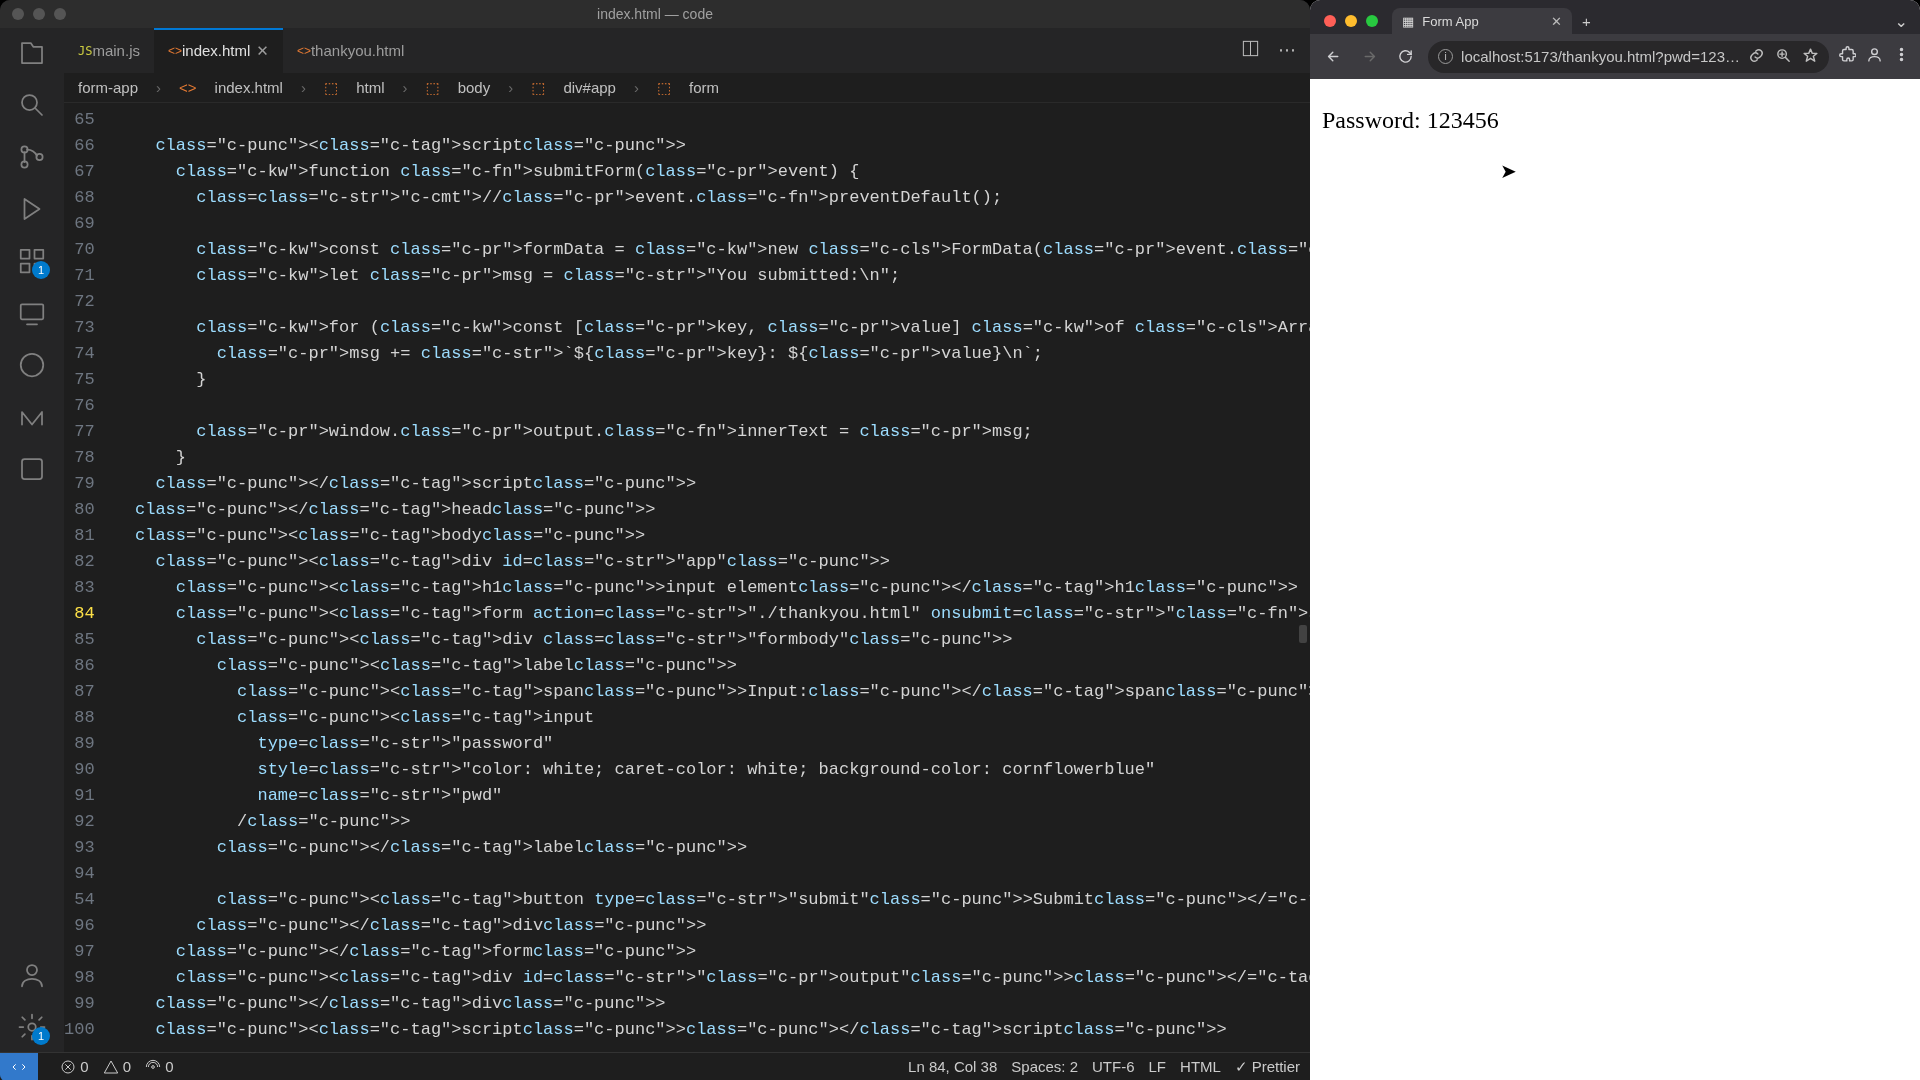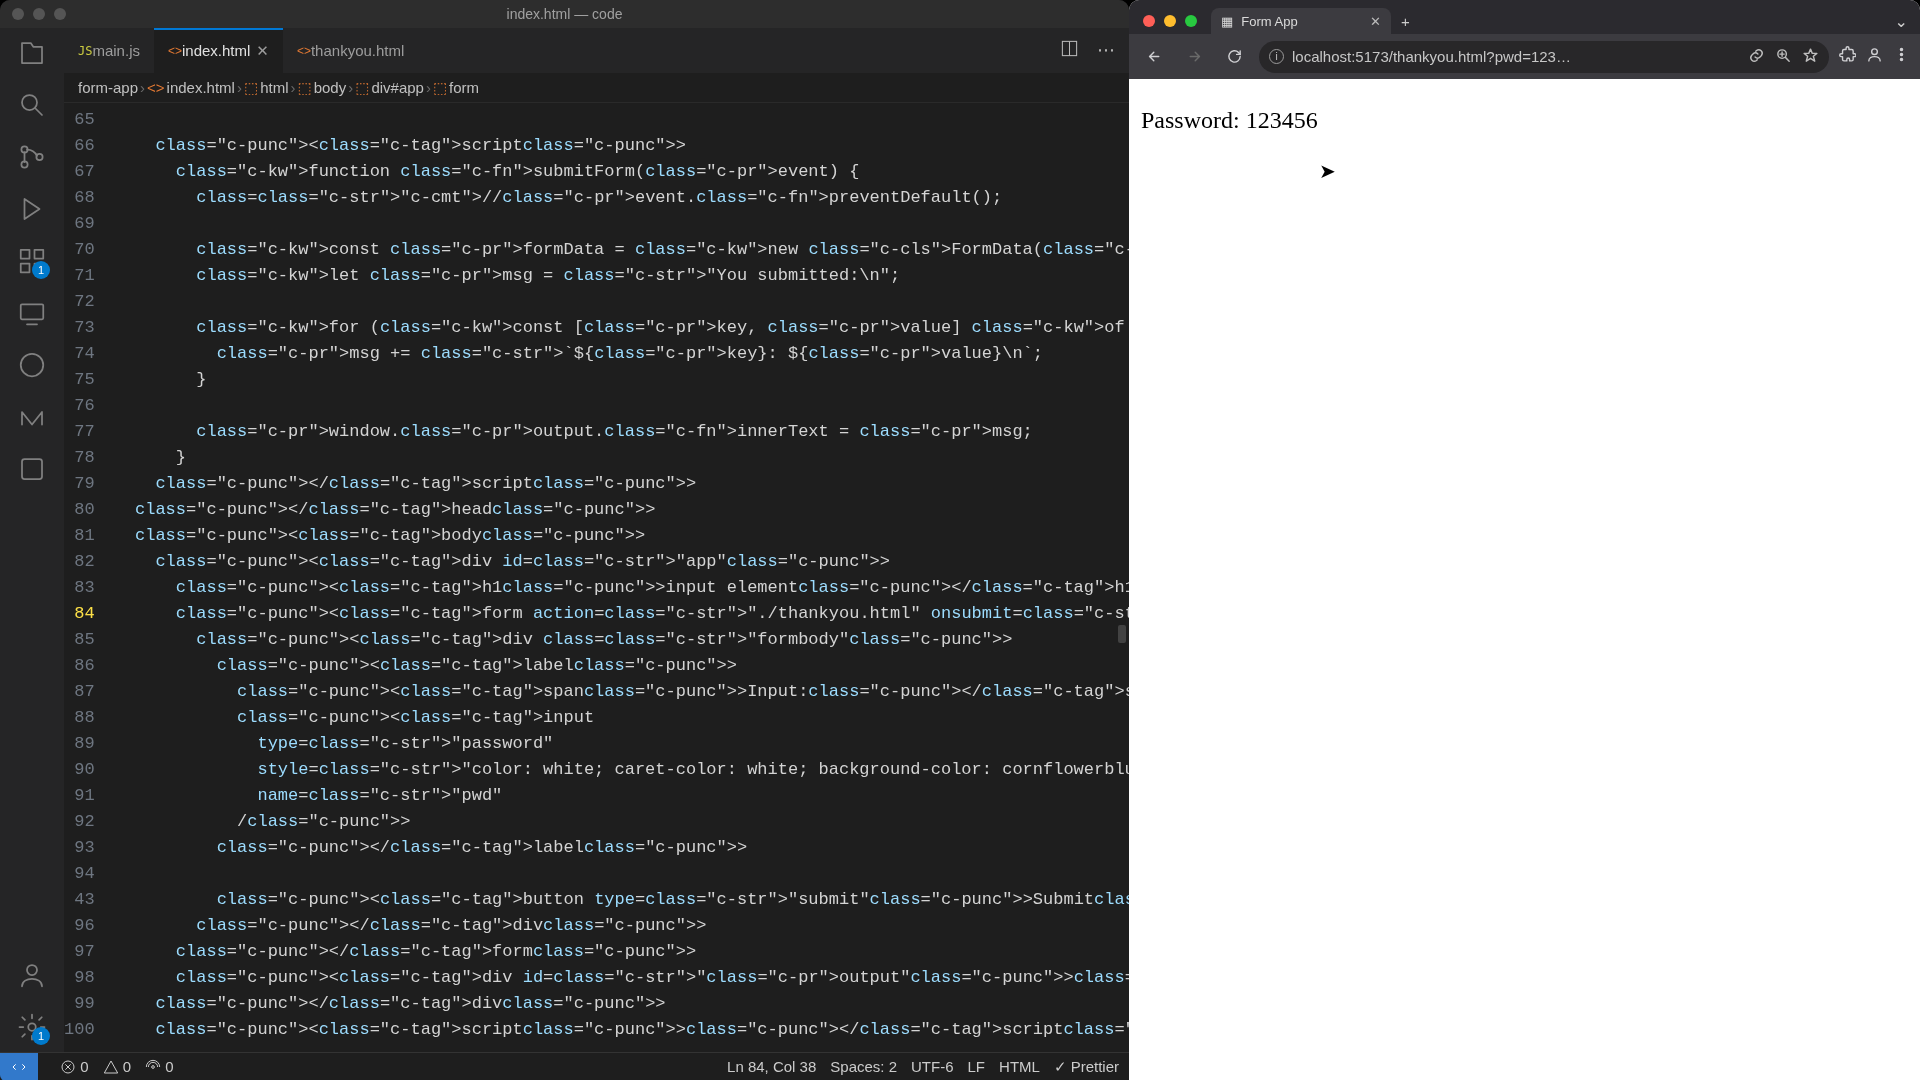--- a/index.html
+++ b/index.html
@@ -1,20 +1,20 @@
 <!DOCTYPE html>
 <html><head>
 <meta charset="utf-8">
 <style>
   * { margin: 0; padding: 0; box-sizing: border-box; }
   html, body { width: 1920px; height: 1080px; overflow: hidden; font-family: -apple-system, BlinkMacSystemFont, "Segoe UI", sans-serif; background:#000; }
   .wrap { display:flex; width:100%; height:100%; }
 
   
-  .vscode { width: 1129px; height:100%; background:#1e1e1e; display:flex; flex-direction:column; border-radius:10px 10px 0 0; overflow:hidden; }
+  .vscode { width: 1310px; height:100%; background:#1e1e1e; display:flex; flex-direction:column; border-radius:10px 10px 0 0; overflow:hidden; }
   .vsc-titlebar { background:#2d2d2d; height:28px; display:flex; align-items:center; position:relative; }
   .traffic { display:flex; gap:9px; margin-left:12px; }
   .tdot { width:12px; height:12px; border-radius:50%; background:#555; }
   .vsc-title { position:absolute; left:0; right:0; text-align:center; color:#a0a0a0; font-size:14px; pointer-events:none;}
   .vsc-body { flex:1; display:flex; overflow:hidden;}
   .activity { width:64px; background:#252526; display:flex; flex-direction:column; align-items:center; padding-top:10px; gap:22px; position:relative; }
   .activity .spacer { flex:1; }
   .aicon { width:30px; height:30px; color:#808080; display:flex; align-items:center; justify-content:center; position:relative;}
   .aicon svg { width:30px; height:30px; fill:none; stroke:#808080; stroke-width:1.4; stroke-linecap:round; stroke-linejoin:round;}
   .badge { position:absolute; bottom:-3px; right:-3px; background:#007acc; color:#fff; border-radius:50%; font-size:11px; width:18px; height:18px; display:flex; align-items:center; justify-content:center;}
@@ -22,21 +22,21 @@
   .tabs { height:45px; background:#252526; display:flex; align-items:center; }
   .tab { height:100%; padding:0 14px; display:flex; align-items:center; font-size:15px; color:#9d9d9d; position:relative;}
   .tab.active { background:#1e1e1e; color:#e0e0e0; }
   .tab.active::before { content:""; position:absolute; top:0; left:0; right:0; height:2px; background:#0078d4;}
   .tab-icon { font-size:12px; }
   .tab-icon.js { color:#cbcb41; font-family:monospace; }
   .tab-icon.html { color:#e37933; }
   .tab-close { color:#9d9d9d; font-size:15px; margin-left:6px;}
   .tabs-right { margin-left:auto; display:flex; gap:18px; padding-right:14px; color:#bbb;}
   .tabs-right svg { width:19px; height:19px; stroke:#bbb; fill:none; stroke-width:1.3;}
-  .crumbs { height:30px; background:#1e1e1e; display:flex; align-items:center; padding-left:14px; font-size:15px; color:#c0c0c0; gap:2px; border-bottom:1px solid #2a2a2a;}
+  .crumbs { height:30px; background:#1e1e1e; display:flex; align-items:center; padding-left:14px; font-size:15px; color:#c0c0c0; gap:18px; border-bottom:1px solid #2a2a2a;}
   .crumb-sep { color:#6a6a6a; }
   .crumb-icon.html { color:#e37933;}
   .editor { flex:1; background:#1e1e1e; font-family: Menlo, Monaco, "Courier New", monospace; font-size:17px; line-height:26px; overflow:hidden; display:flex; position:relative;}
   .gutter { width:80px; text-align:right; color:#6e7681; padding-right:20px; padding-top:4px; user-select:none;}
   .gutter .sel { color:#fde047;}
   .code { padding-top:4px; color:#d4d4d4; white-space:pre; } .c-attr{ color:#9cdcfe;}
   .minimap-handle { position:absolute; right:3px; top:55%; width:8px; height:18px; background:#424242; border-radius:2px;}
   .status { height:28px; background:#1e1e1e; display:flex; align-items:center; color:#cbcbcb; font-size:15px; padding:0 10px; gap:26px; border-top:1px solid #333;}
   .status-left { display:flex; gap:14px; align-items:center;}
   .status-right { margin-left:auto; display:flex; gap:14px; align-items:center;}
@@ -218,21 +218,21 @@
               <div>85</div>
               <div>86</div>
               <div>87</div>
               <div>88</div>
               <div>89</div>
               <div>90</div>
               <div>91</div>
               <div>92</div>
               <div>93</div>
               <div>94</div>
-              <div>43</div>
+              <div>54</div>
               <div>96</div>
               <div>97</div>
               <div>98</div>
               <div>99</div>
               <div>100</div>
             </div>
           <div class="code" id="code"><div>&nbsp;</div><div>    <span <span="" class="c-attr">class</span>="c-punc"&gt;&lt;<span <span="" class="c-attr">class</span>="c-tag"&gt;script<span <span="" class="c-attr">class</span>="c-punc"&gt;&gt;&nbsp;</div><div>      <span <span="" class="c-attr">class</span>="c-kw"&gt;function <span <span="" class="c-attr">class</span>="c-fn"&gt;submitForm(<span <span="" class="c-attr">class</span>="c-pr"&gt;event) {&nbsp;</div><div>        <span <span="" class="c-attr">class</span>=<span <span="" class="c-attr">class</span>="c-str"&gt;"c-cmt"&gt;//<span <span="" class="c-attr">class</span>="c-pr"&gt;event.<span <span="" class="c-attr">class</span>="c-fn"&gt;preventDefault();&nbsp;</div><div>&nbsp;</div><div>        <span <span="" class="c-attr">class</span>="c-kw"&gt;const <span <span="" class="c-attr">class</span>="c-pr"&gt;formData = <span <span="" class="c-attr">class</span>="c-kw"&gt;new <span <span="" class="c-attr">class</span>="c-cls"&gt;FormData(<span <span="" class="c-attr">class</span>="c-pr"&gt;event.<span <span="" class="c-attr">class</span>="c-pr"&gt;target);&nbsp;</div><div>        <span <span="" class="c-attr">class</span>="c-kw"&gt;let <span <span="" class="c-attr">class</span>="c-pr"&gt;msg = <span <span="" class="c-attr">class</span>="c-str"&gt;"You submitted:\n";&nbsp;</div><div>&nbsp;</div><div>        <span <span="" class="c-attr">class</span>="c-kw"&gt;for (<span <span="" class="c-attr">class</span>="c-kw"&gt;const [<span <span="" class="c-attr">class</span>="c-pr"&gt;key, <span <span="" class="c-attr">class</span>="c-pr"&gt;value] <span <span="" class="c-attr">class</span>="c-kw"&gt;of <span <span="" class="c-attr">class</span>="c-cls"&gt;Array.="c-fn"&gt;from(="c-pr"&gt;formData)) {&nbsp;</div><div>          <span <span="" class="c-attr">class</span>="c-pr"&gt;msg += <span <span="" class="c-attr">class</span>="c-str"&gt;`${<span <span="" class="c-attr">class</span>="c-pr"&gt;key}: ${<span <span="" class="c-attr">class</span>="c-pr"&gt;value}\n`;&nbsp;</div><div>        }&nbsp;</div><div>&nbsp;</div><div>        <span <span="" class="c-attr">class</span>="c-pr"&gt;window.<span <span="" class="c-attr">class</span>="c-pr"&gt;output.<span <span="" class="c-attr">class</span>="c-fn"&gt;innerText = <span <span="" class="c-attr">class</span>="c-pr"&gt;msg;&nbsp;</div><div>      }&nbsp;</div><div>    <span <span="" class="c-attr">class</span>="c-punc"&gt;&lt;/<span <span="" class="c-attr">class</span>="c-tag"&gt;script<span <span="" class="c-attr">class</span>="c-punc"&gt;&gt;&nbsp;</div><div>  <span <span="" class="c-attr">class</span>="c-punc"&gt;&lt;/<span <span="" class="c-attr">class</span>="c-tag"&gt;head<span <span="" class="c-attr">class</span>="c-punc"&gt;&gt;&nbsp;</div><div>  <span <span="" class="c-attr">class</span>="c-punc"&gt;&lt;<span <span="" class="c-attr">class</span>="c-tag"&gt;body<span <span="" class="c-attr">class</span>="c-punc"&gt;&gt;&nbsp;</div><div>    <span <span="" class="c-attr">class</span>="c-punc"&gt;&lt;<span <span="" class="c-attr">class</span>="c-tag"&gt;div <span class="c-attr">id</span>=<span <span="" class="c-attr">class</span>="c-str"&gt;"app"<span <span="" class="c-attr">class</span>="c-punc"&gt;&gt;&nbsp;</div><div>      <span <span="" class="c-attr">class</span>="c-punc"&gt;&lt;<span <span="" class="c-attr">class</span>="c-tag"&gt;h1<span <span="" class="c-attr">class</span>="c-punc"&gt;&gt;input element<span <span="" class="c-attr">class</span>="c-punc"&gt;&lt;/<span <span="" class="c-attr">class</span>="c-tag"&gt;h1<span <span="" class="c-attr">class</span>="c-punc"&gt;&gt;&nbsp;</div><div>      <span <span="" class="c-attr">class</span>="c-punc"&gt;&lt;<span <span="" class="c-attr">class</span>="c-tag"&gt;form <span class="c-attr">action</span>=<span <span="" class="c-attr">class</span>="c-str"&gt;"./thankyou.html" <span class="c-attr">onsubmit</span>=<span <span="" class="c-attr">class</span>="c-str"&gt;"<span <span="" class="c-attr">class</span>="c-fn"&gt;submitForm(="c-pr"&gt;event)"="c-punc"&gt;&gt;&nbsp;</div><div>        <span <span="" class="c-attr">class</span>="c-punc"&gt;&lt;<span <span="" class="c-attr">class</span>="c-tag"&gt;div <span class="c-attr">class</span>=<span <span="" class="c-attr">class</span>="c-str"&gt;"formbody"<span <span="" class="c-attr">class</span>="c-punc"&gt;&gt;&nbsp;</div><div>          <span <span="" class="c-attr">class</span>="c-punc"&gt;&lt;<span <span="" class="c-attr">class</span>="c-tag"&gt;label<span <span="" class="c-attr">class</span>="c-punc"&gt;&gt;&nbsp;</div><div>            <span <span="" class="c-attr">class</span>="c-punc"&gt;&lt;<span <span="" class="c-attr">class</span>="c-tag"&gt;span<span <span="" class="c-attr">class</span>="c-punc"&gt;&gt;Input:<span <span="" class="c-attr">class</span>="c-punc"&gt;&lt;/<span <span="" class="c-attr">class</span>="c-tag"&gt;span<span <span="" class="c-attr">class</span>="c-punc"&gt;&gt;&nbsp;</div><div>            <span <span="" class="c-attr">class</span>="c-punc"&gt;&lt;<span <span="" class="c-attr">class</span>="c-tag"&gt;input&nbsp;</div><div>              <span class="c-attr">type</span>=<span <span="" class="c-attr">class</span>="c-str"&gt;"password"&nbsp;</div><div>              <span class="c-attr">style</span>=<span <span="" class="c-attr">class</span>="c-str"&gt;"color: white; caret-color: white; background-color: cornflowerblue"&nbsp;</div><div>              <span class="c-attr">name</span>=<span <span="" class="c-attr">class</span>="c-str"&gt;"pwd"&nbsp;</div><div>            /<span <span="" class="c-attr">class</span>="c-punc"&gt;&gt;&nbsp;</div><div>          <span <span="" class="c-attr">class</span>="c-punc"&gt;&lt;/<span <span="" class="c-attr">class</span>="c-tag"&gt;label<span <span="" class="c-attr">class</span>="c-punc"&gt;&gt;&nbsp;</div><div>&nbsp;</div><div>          <span <span="" class="c-attr">class</span>="c-punc"&gt;&lt;<span <span="" class="c-attr">class</span>="c-tag"&gt;button <span class="c-attr">type</span>=<span <span="" class="c-attr">class</span>="c-str"&gt;"submit"<span <span="" class="c-attr">class</span>="c-punc"&gt;&gt;Submit<span <span="" class="c-attr">class</span>="c-punc"&gt;&lt;/="c-tag"&gt;button="c-punc"&gt;&gt;&nbsp;</div><div>        <span <span="" class="c-attr">class</span>="c-punc"&gt;&lt;/<span <span="" class="c-attr">class</span>="c-tag"&gt;div<span <span="" class="c-attr">class</span>="c-punc"&gt;&gt;&nbsp;</div><div>      <span <span="" class="c-attr">class</span>="c-punc"&gt;&lt;/<span <span="" class="c-attr">class</span>="c-tag"&gt;form<span <span="" class="c-attr">class</span>="c-punc"&gt;&gt;&nbsp;</div><div>      <span <span="" class="c-attr">class</span>="c-punc"&gt;&lt;<span <span="" class="c-attr">class</span>="c-tag"&gt;div <span class="c-attr">id</span>=<span <span="" class="c-attr">class</span>="c-str"&gt;"<span <span="" class="c-attr">class</span>="c-pr"&gt;output"<span <span="" class="c-attr">class</span>="c-punc"&gt;&gt;<span <span="" class="c-attr">class</span>="c-punc"&gt;&lt;/="c-tag"&gt;div="c-punc"&gt;&gt;&nbsp;</div><div>    <span <span="" class="c-attr">class</span>="c-punc"&gt;&lt;/<span <span="" class="c-attr">class</span>="c-tag"&gt;div<span <span="" class="c-attr">class</span>="c-punc"&gt;&gt;&nbsp;</div><div>    <span <span="" class="c-attr">class</span>="c-punc"&gt;&lt;<span <span="" class="c-attr">class</span>="c-tag"&gt;script<span <span="" class="c-attr">class</span>="c-punc"&gt;&gt;<span <span="" class="c-attr">class</span>="c-punc"&gt;&lt;/<span <span="" class="c-attr">class</span>="c-tag"&gt;script<span <span="" class="c-attr">class</span>="c-punc"&gt;&gt;&nbsp;</div></div>
           <div class="minimap-handle"></div>
         </div>
       </div>

